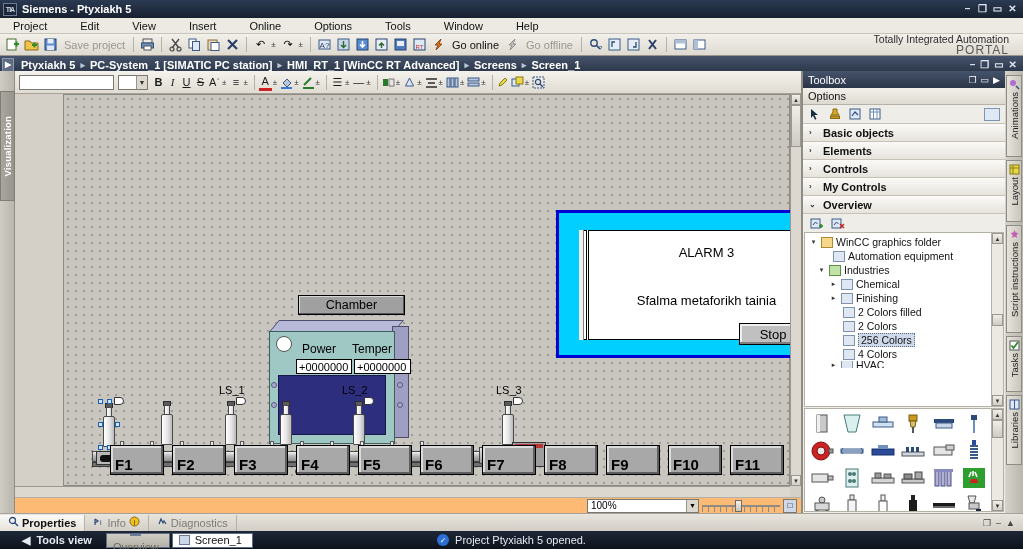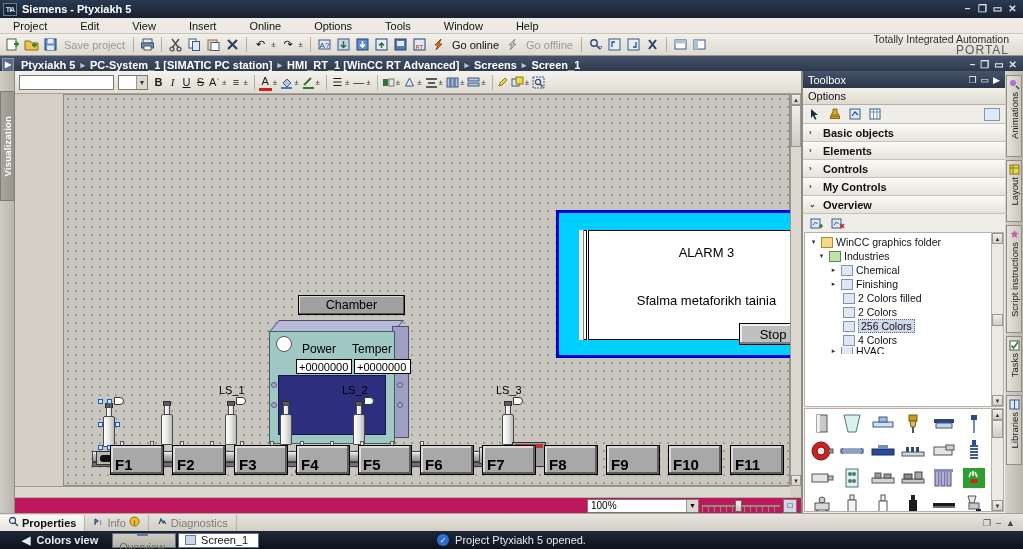--- a/index.html
+++ b/index.html
@@ -179,21 +179,21 @@
     border:1px solid #1b5fb0; }
 
   
   #fkeys { position:absolute; left:46px; bottom:10px; display:flex; gap:8px; }
   .fkey { width:54px; height:30px; background:#a8a8a8; border:1px solid #000;
     box-shadow:inset -2px -2px 0 #5e5e5e, inset 2px 2px 0 #dcdcdc;
     display:flex; align-items:flex-end; justify-content:flex-start;
     font-size:15px; color:#000; padding:0 0 1px 4px; font-weight:bold; }
 
   
-  #zoombar { height:16px; background:#be185d; display:flex; align-items:center;
+  #zoombar { height:16px; background:#fdba74; display:flex; align-items:center;
     justify-content:flex-end; gap:3px; padding-right:4px; border-top:1px solid #b5b1a8; }
   #zoomcombo { width:112px;height:14px;background:#fff;border:1px solid #7b7870;
     display:flex;align-items:center; font-size:10px; padding-left:3px; color:#000; }
   #zoomcombo .dd { margin-left:auto; width:12px;height:12px;background:#dcd8d0;
     border-left:1px solid #9a968e;font-size:7px;display:flex;align-items:center;justify-content:center;}
   #zoomslider { width:78px; height:12px; position:relative; }
   #zoomslider .track { position:absolute; left:0; right:0; top:5px; height:2px; background:#8e8b83; }
   #zoomslider .ticks { position:absolute; left:0; right:0; top:7px; height:5px;
     background:repeating-linear-gradient(90deg,#8e8b83 0 1px, transparent 1px 6px); }
   #zoomslider .thumb { position:absolute; left:33px; top:0; width:7px; height:12px;
@@ -805,20 +805,25 @@
         </div>
     </div>
 
     <div id="treewrap">
       <div id="tree">
         <div class="tnode" style="padding-left:2px">
           <span class="tw">▾</span>
           <span class="tico folder"></span>
           <span class="lbl">WinCC graphics folder</span>
         </div>
+        <div class="tnode" style="padding-left:14px">
+          <span class="tw"></span>
+          <span class="tico"></span>
+          <span class="lbl">Automation equipment</span>
+        </div>
         <div class="tnode" style="padding-left:10px">
           <span class="tw">▾</span>
           <span class="tico green"></span>
           <span class="lbl">Industries</span>
         </div>
         <div class="tnode" style="padding-left:22px">
           <span class="tw">▸</span>
           <span class="tico"></span>
           <span class="lbl">Chemical</span>
         </div>
@@ -1111,21 +1116,21 @@
   <div class="wb">
     <span>❐</span>
     <span>–</span>
     <span>▲</span>
   </div>
 </div>
 
 <div id="taskbar">
   <div id="portalview">
     <span>◀</span>
-    <span>Colors view</span>
+    <span>Tools view</span>
   </div>
   <div class="wtab inactive">
     <span class="wi"></span>
     <span>Overview</span>
   </div>
   <div class="wtab active">
     <span class="wi"></span>
     <span>Screen_1</span>
   </div>
   <div id="statusmsg">

